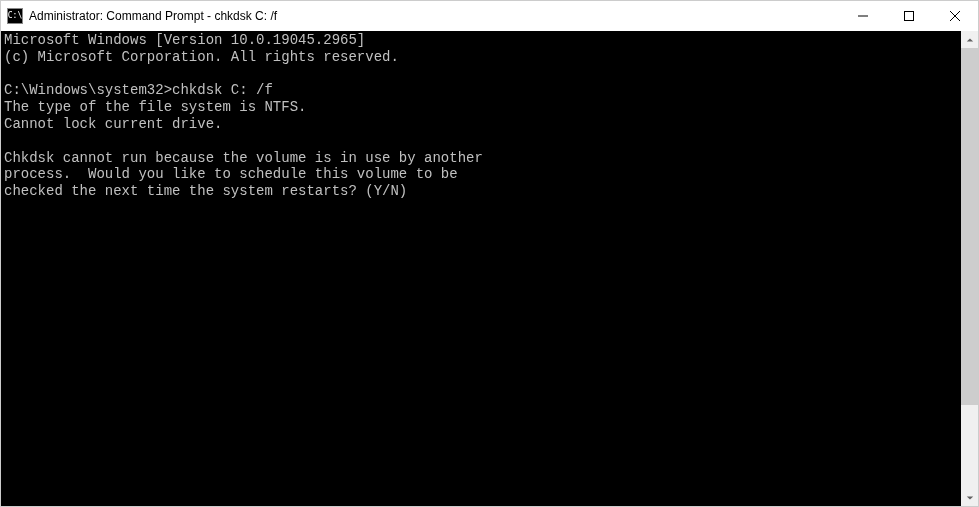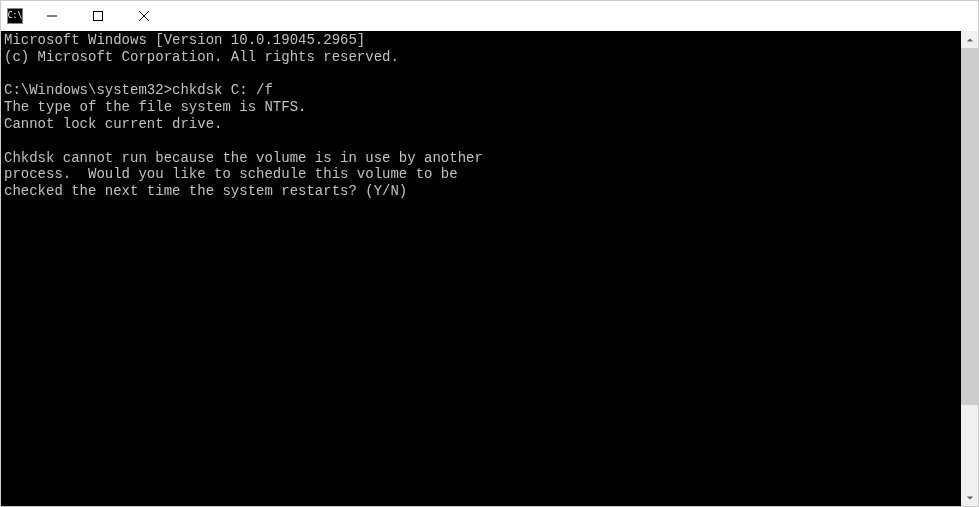--- a/index.html
+++ b/index.html
@@ -99,20 +99,21 @@
       height: 81%;
       background: #cdcdcd;
     }
   </style>
 </head>
 <body>
 
 <div class="window">
   <div class="titlebar">
     <span class="titlebar-icon">C:\</span>
+    <span class="titlebar-title">Administrator: Command Prompt - chkdsk  C: /f</span>
     <div class="window-controls">
       <button class="win-btn">
         <svg viewBox="0 0 10 10">
             <line x1="0" y1="5" x2="10" y2="5"></line>
           </svg>
       </button>
       <button class="win-btn">
         <svg viewBox="0 0 10 10">
             <rect x="0.5" y="0.5" width="9" height="9"></rect>
           </svg>

